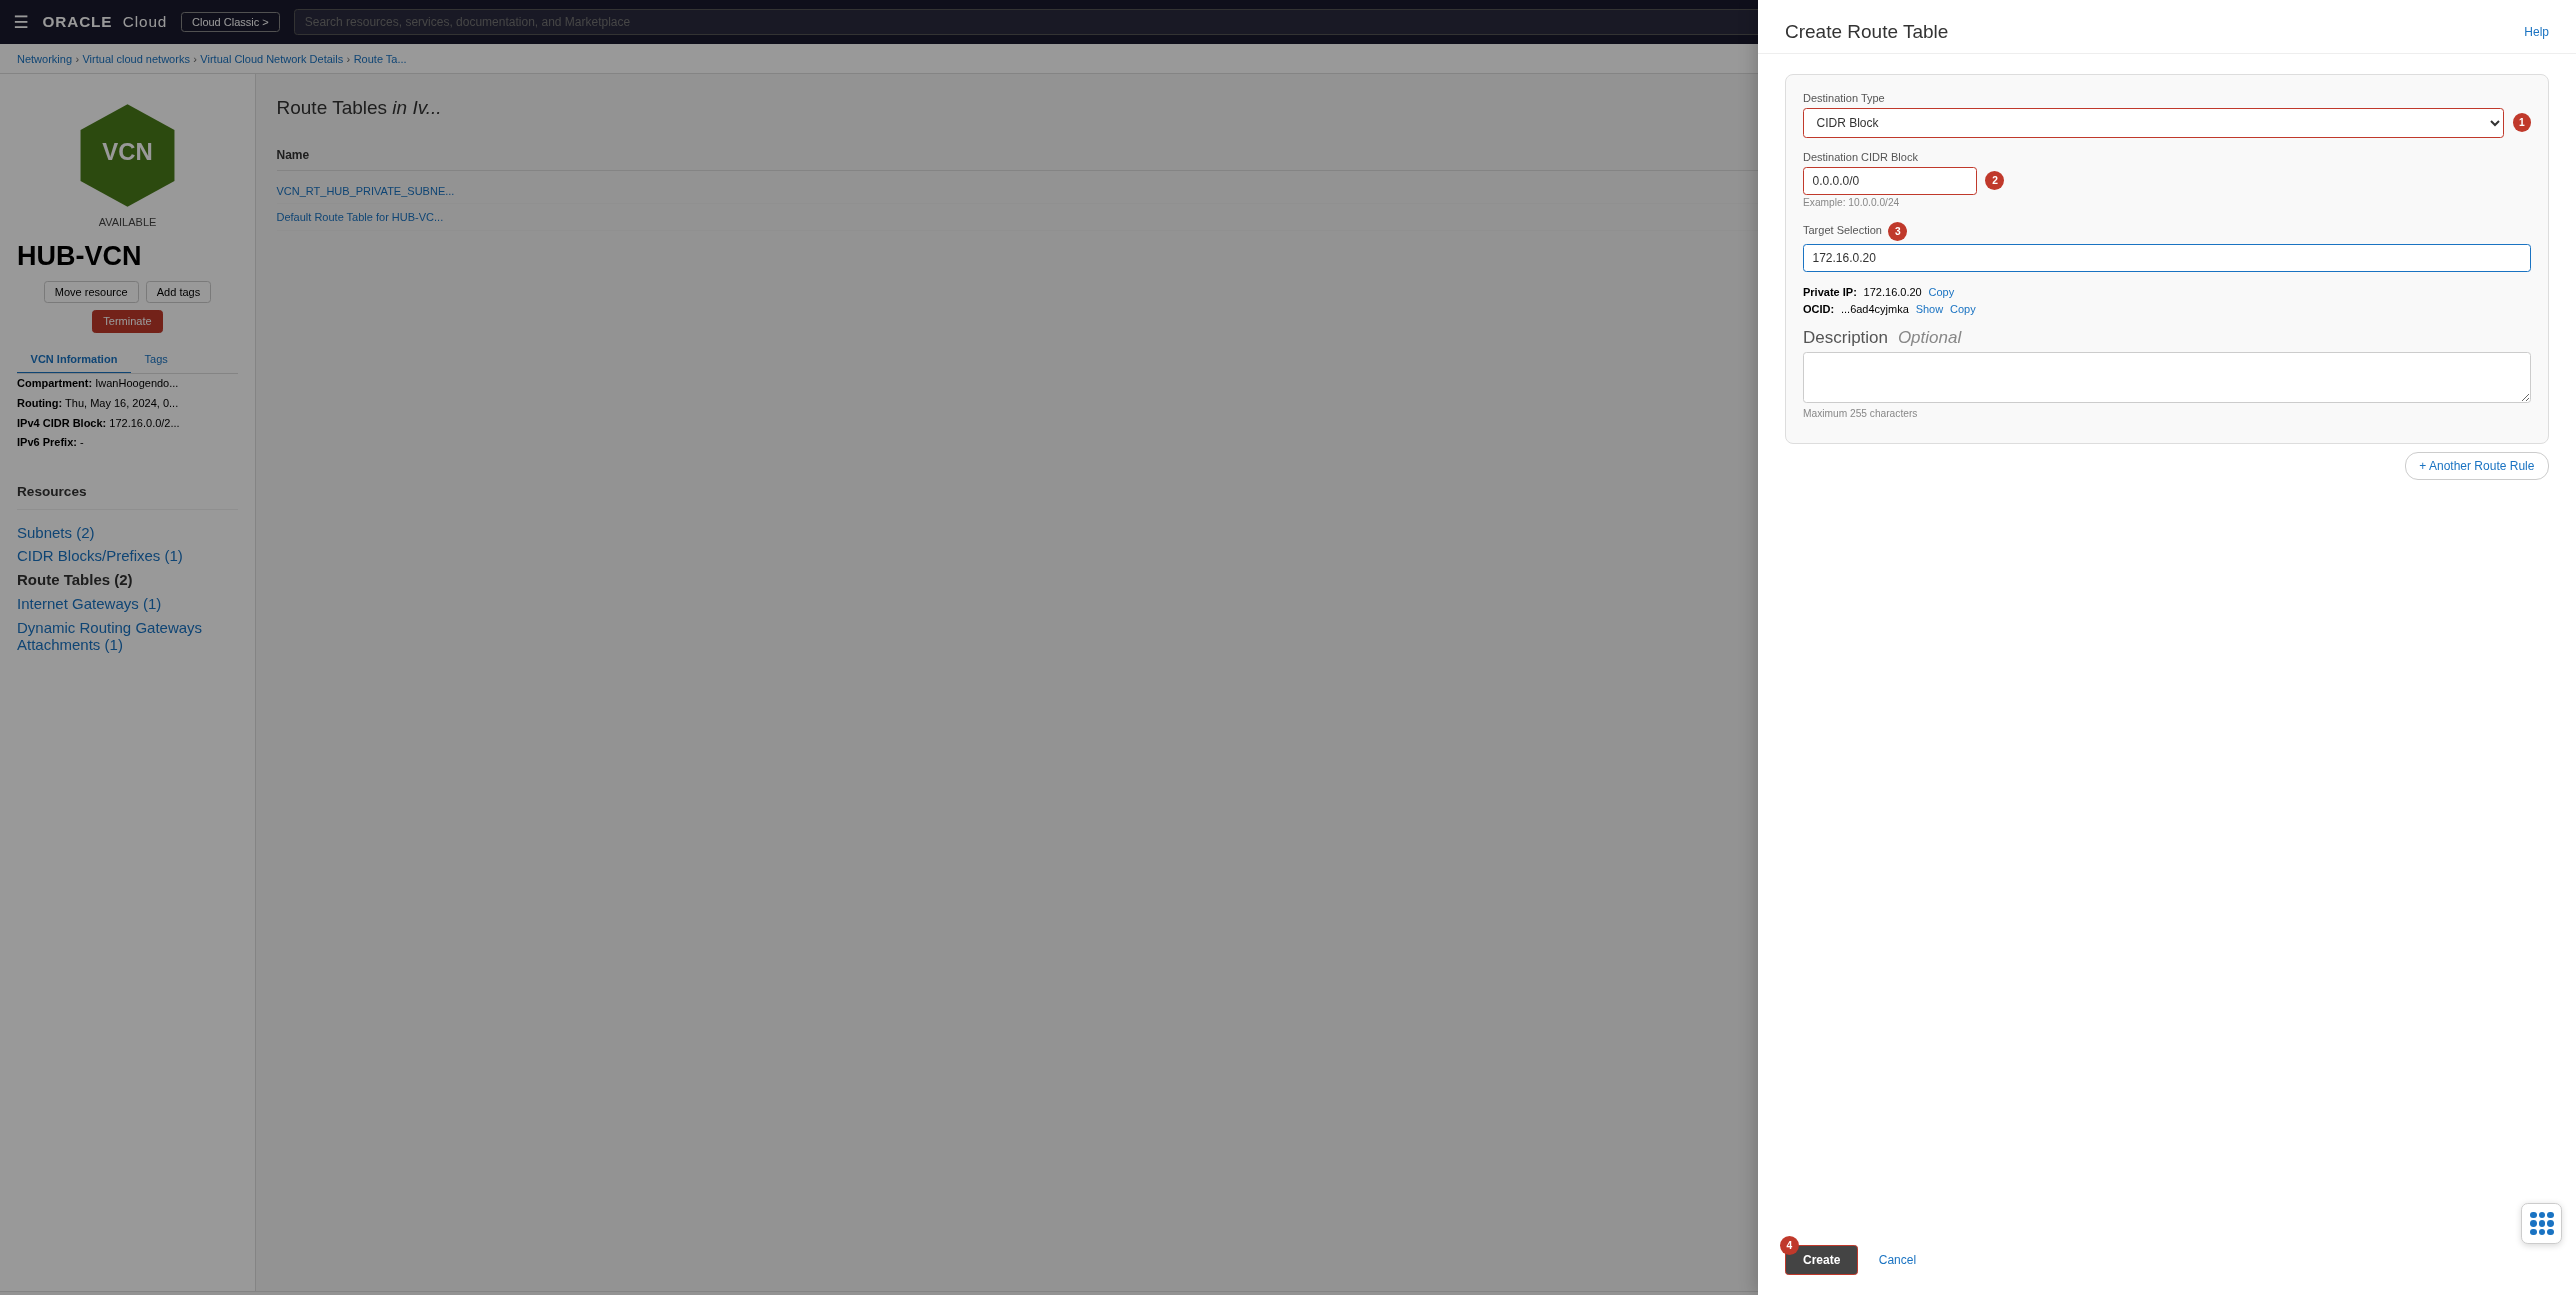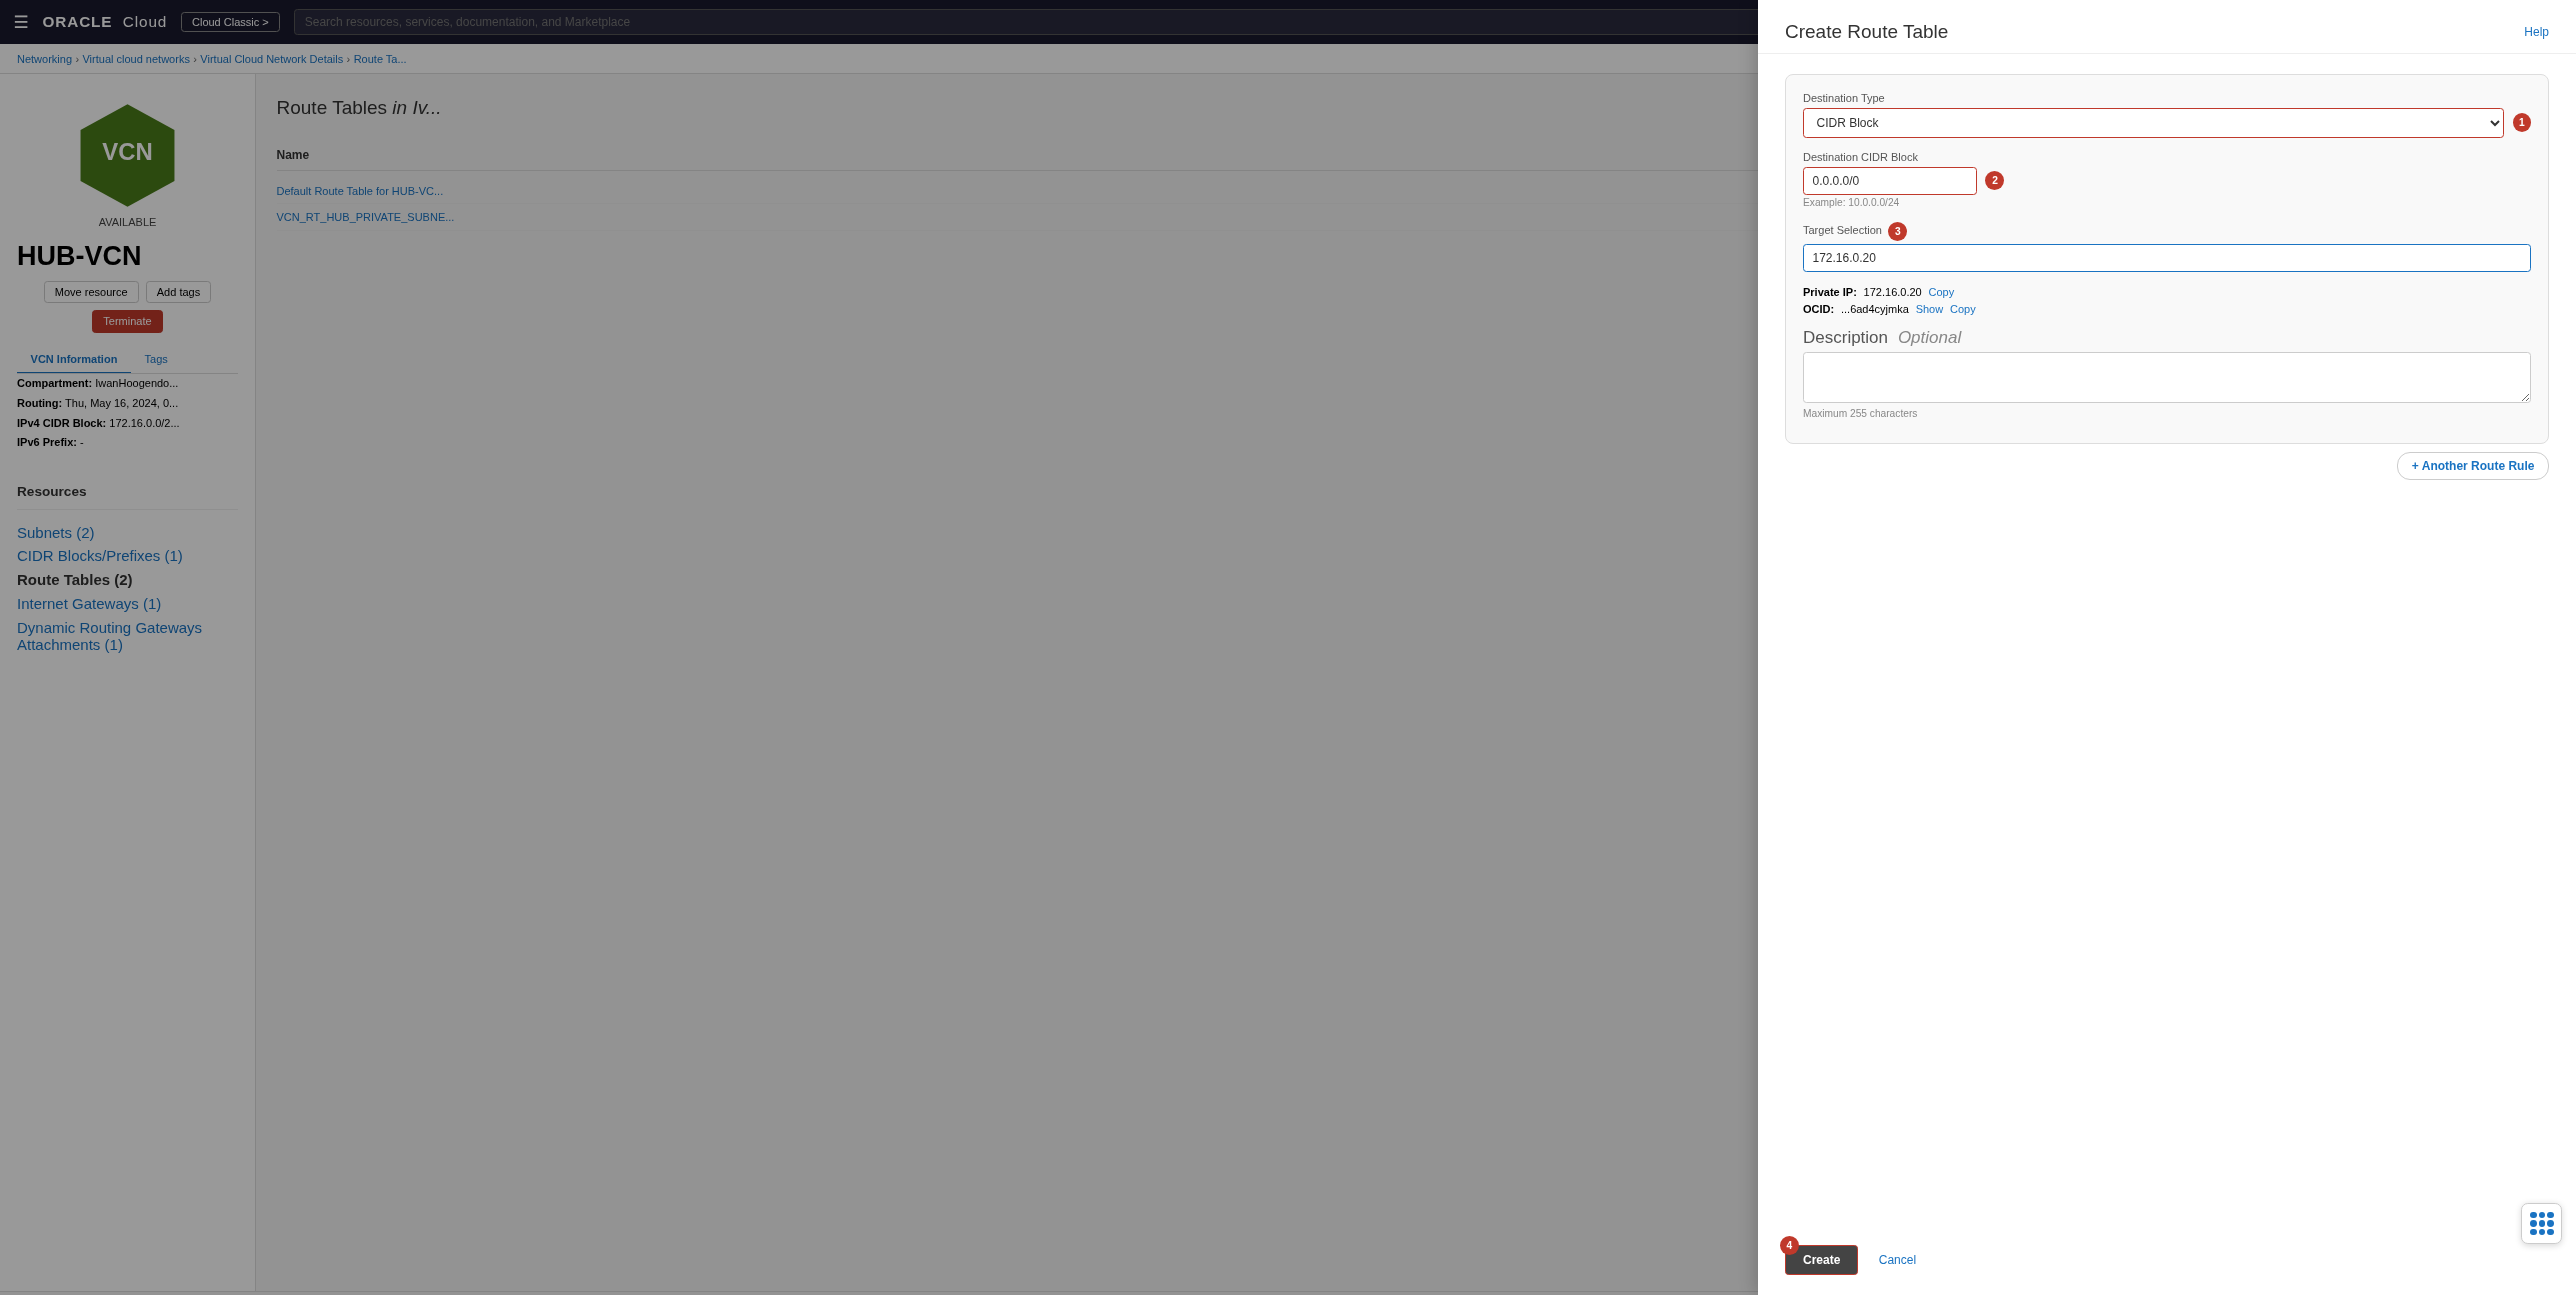--- a/index.html
+++ b/index.html
@@ -248,21 +248,20 @@
       display: block;
       margin-left: auto;
       background: #fff;
       border: 0.9px solid #ccc;
       color: #1a73c2;
       padding: 6px 13.6px;
       border-radius: 13px;
       font-size: 12px;
       cursor: pointer;
       margin-bottom: 20.5px;
-      font-weight: bold;
     }
 
     
     .modal-footer {
       padding: 13.6px 27px 20.5px;
       display: flex;
       gap: 10.2px;
       align-items: center;
     }
     .btn-create {
@@ -394,22 +393,22 @@
   </div>
 
   <div class="content-area">
     <div class="content-header">
       <div class="content-title">
         Route Tables <em>in Iv...</em>
       </div>
       <button class="create-route-btn">Create Route Table</button>
     </div>
     <div class="table-header">Name</div>
+    <a class="table-link">VCN_RT_HUB_PRIVATE_SUBNE...</a>
     <a class="table-link">Default Route Table for HUB-VC...</a>
-    <a class="table-link">VCN_RT_HUB_PRIVATE_SUBNE...</a>
   </div>
 </div>
 
 <div class="modal-drawer">
   <div class="modal-header">
     <h2 class="modal-title">Create Route Table</h2>
     <a class="modal-help">Help</a>
   </div>
 
   <div class="modal-body">

